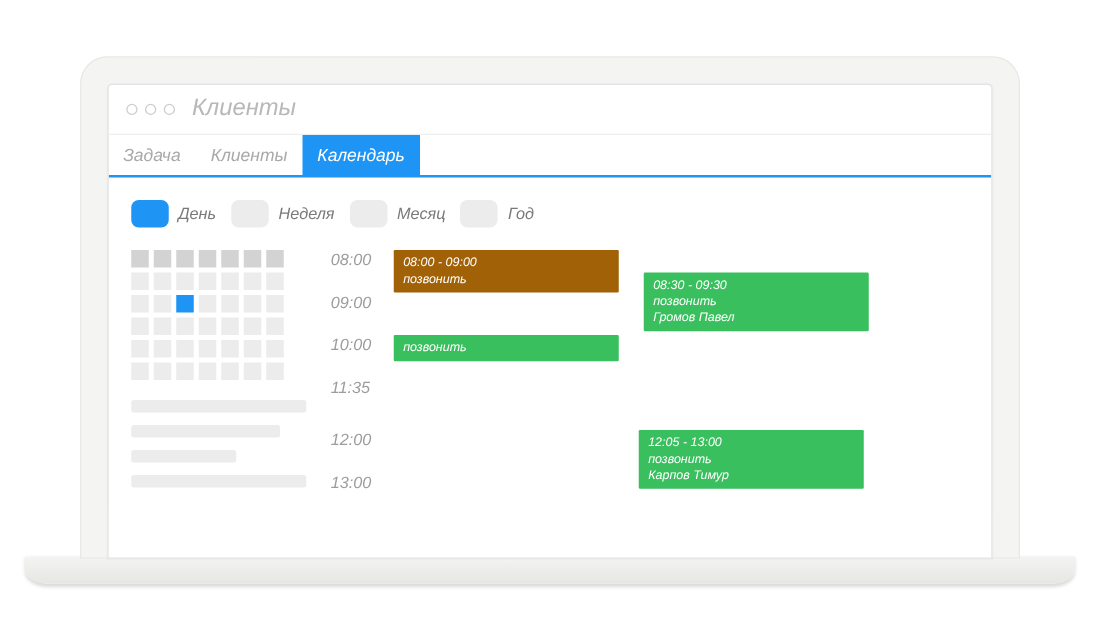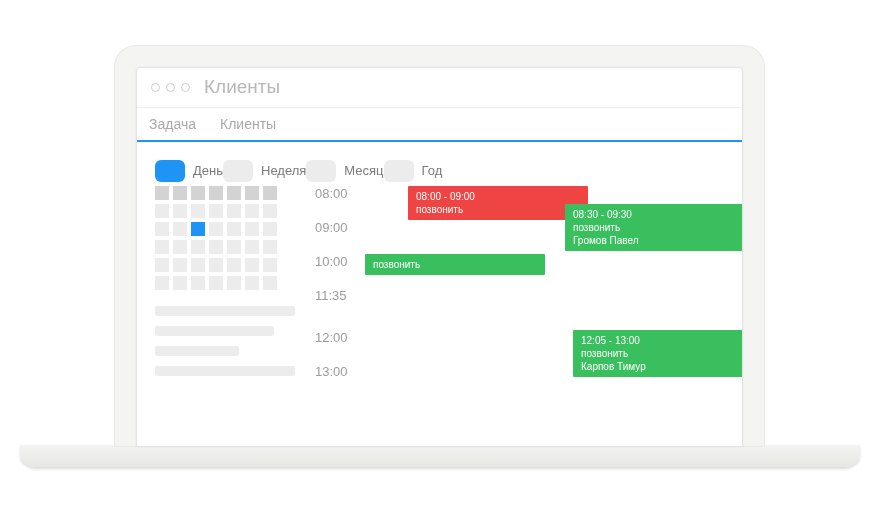--- a/index.html
+++ b/index.html
@@ -6,26 +6,27 @@
   body {
     font-family: -apple-system, BlinkMacSystemFont, "Segoe UI", Arial, sans-serif;
     background: #fff;
     width: 879px;
     height: 511px;
     display: flex;
     align-items: center;
     justify-content: center;
   }
   .laptop {
-    width: 651px;
+    width: 752px;
     background: #f4f4f2;
     border-radius: 22px 22px 0 0;
     padding: 22px 22px 0 22px;
     box-shadow: inset 0 0 0 1px #e8e8e5;
     position: relative;
+    font-style: italic;
   }
   .laptop-base {
     width: 840px;
     height: 22px;
     background: linear-gradient(#f4f4f2, #e6e6e3);
     border-radius: 0 0 18px 18px / 0 0 12px 12px;
     box-shadow: 0 2px 3px rgba(0,0,0,.15);
     margin-top: -2px;
   }
   .screen {
@@ -59,21 +60,21 @@
     font-size: 14px;
     color: #a9a9a9;
     cursor: pointer;
   }
   .tab.active {
     background: #1e95f4;
     color: #fff;
   }
   .body { display: flex; padding: 18px 18px 0 18px; }
   .left { width: 140px; flex-shrink: 0; }
-  .viewrow { display: flex; align-items: center; gap: 0; margin-bottom: 4px; flex-wrap: nowrap; }
+  .viewrow { display: flex; align-items: center; gap: 12px; margin-bottom: 18px; flex-wrap: nowrap; }
   .viewopt { display: flex; align-items: center; gap: 8px; cursor: pointer; }
   .swatch {
     width: 30px; height: 22px; border-radius: 6px; background: #ececec;
   }
   .swatch.on { background: #1e95f4; }
   .vlabel { font-size: 13px; color: #7a7a7a; }
   .minical { display: grid; grid-template-columns: repeat(7, 14px); gap: 4px; margin-bottom: 16px; }
   .daycell { width: 14px; height: 14px; background: #ececec; }
   .daycell.sel { background: #1e95f4; }
   .daycell.hdr { background: #d3d3d3; }
@@ -86,21 +87,21 @@
   .event {
     position: absolute;
     color: #fff;
     font-size: 10px;
     line-height: 1.3;
     padding: 4px 8px;
     border-radius: 1px;
     width: 180px;
   }
   .event .t { font-weight: 500; }
-  .ev-blue { background: #ef4444; margin-left: 43px; }
+  .ev-blue { background: #a16207; }
   .ev-green { background: #39bf5e; }
   .timeline { position: relative; height: 210px; }
   .timeline .hourlabel { position: absolute; left: 0; }
   .timeline .track { position: absolute; left: 50px; right: 0; top: 0; bottom: 0; }
 </style>
 </head>
 <body>
 
 <div style="display:flex;flex-direction:column;align-items:center;">
 <div class="laptop">
@@ -111,20 +112,21 @@
         <div class="dot"></div>
         <div class="dot"></div>
         <div class="dot"></div>
       </div>
       <div class="title">Клиенты</div>
     </div>
 
     <div class="tabs">
       <div class="tab">Задача</div>
       <div class="tab">Клиенты</div>
+      <div class="tab active">Календарь</div>
     </div>
 
     <div class="body">
 
       <div style="flex:1">
 
         <div class="viewrow">
           <div class="viewopt">
             <div class="swatch on"></div>
             <span class="vlabel">День</span>
@@ -212,21 +214,21 @@
                   <div>позвонить</div>
                 </div>
                 <div class="event ev-green" style="left:200px;top:18px">
                   <div class="t">08:30 - 09:30</div>
                   <div>позвонить</div>
                   <div>Громов Павел</div>
                 </div>
                 <div class="event ev-green" style="left:0;top:68px">
                   <div>позвонить</div>
                 </div>
-                <div class="event ev-green" style="left:208px;top:144px">
+                <div class="event ev-green" style="left:196px;top:144px">
                   <div class="t">12:05 - 13:00</div>
                   <div>позвонить</div>
                   <div>Карпов Тимур</div>
                 </div>
               </div>
             </div>
           </div>
         </div>
 
       </div>

